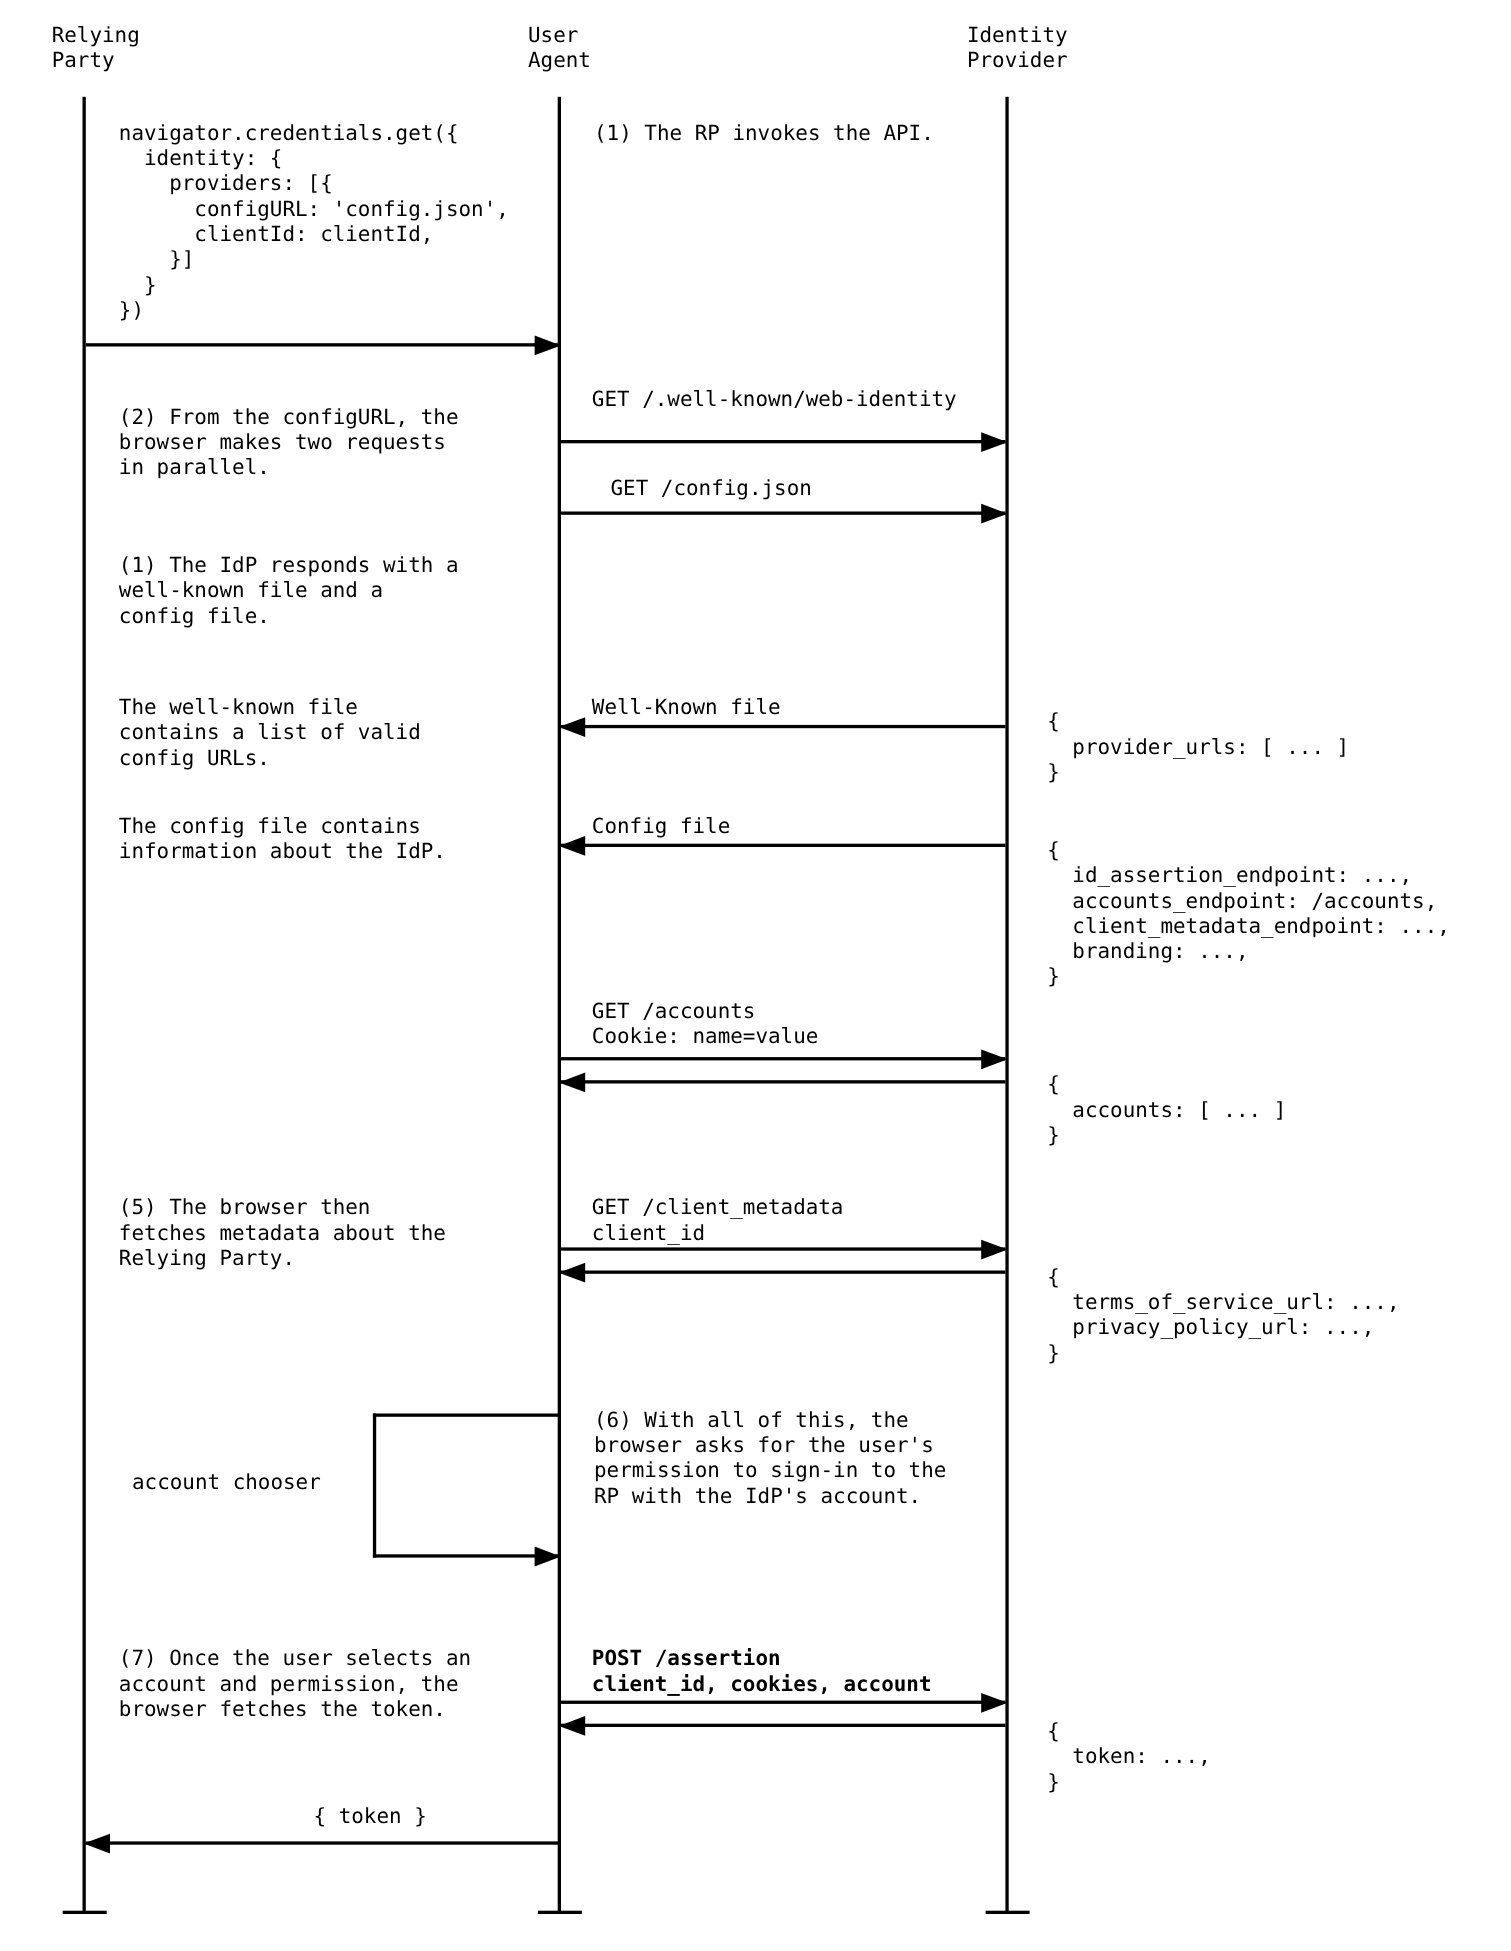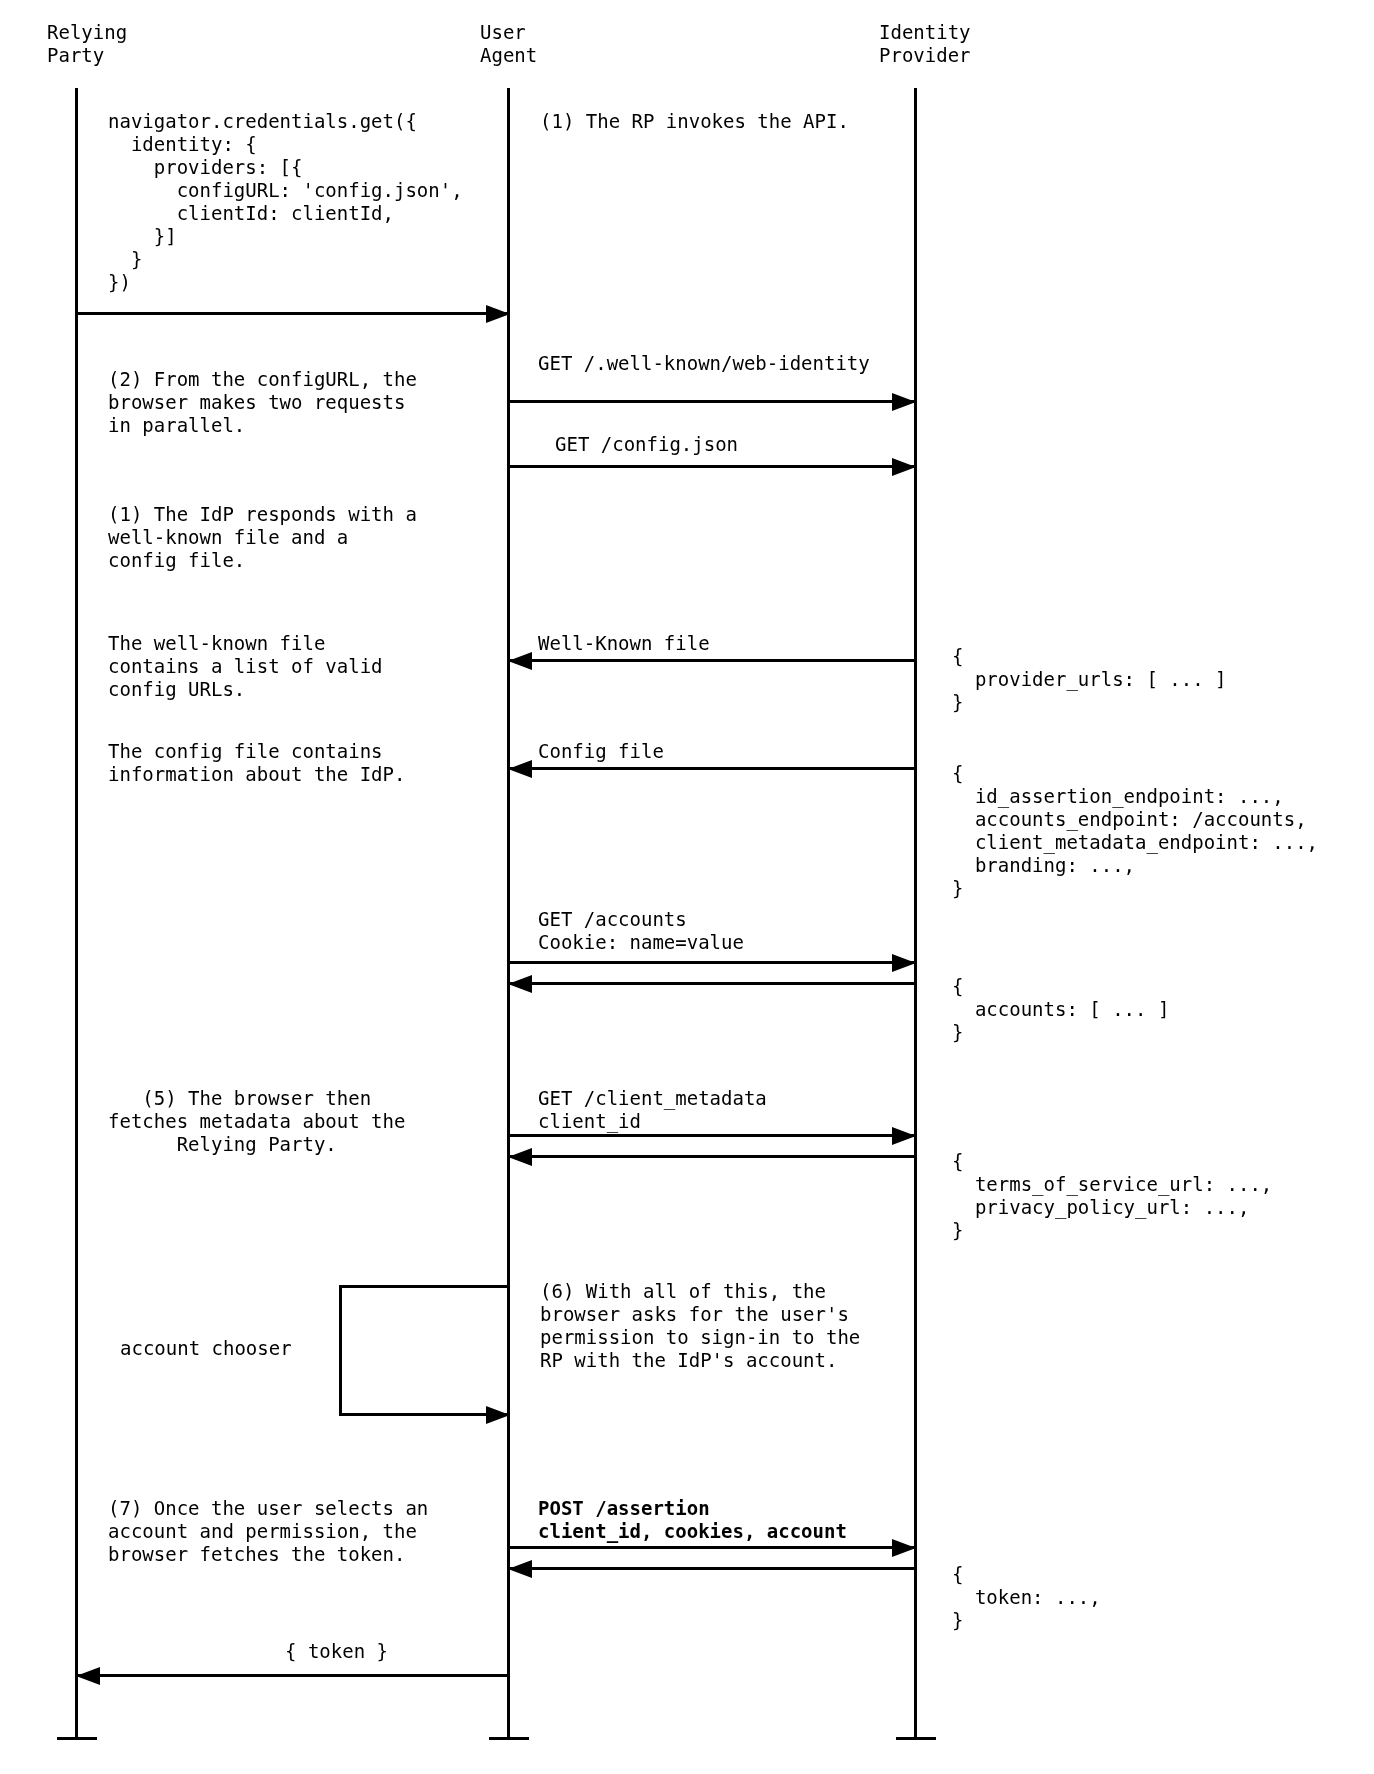--- a/index.html
+++ b/index.html
@@ -102,21 +102,21 @@
 }</pre>
 
   <pre class="t" style="left:538px; top:908px;">GET /accounts
 Cookie: name=value</pre>
   <div class="arrow right" style="left:510px; top:961px; width:404px;"></div>
   <div class="arrow left" style="left:510px; top:982px; width:404px;"></div>
   <pre class="t" style="left:952px; top:975px;">{
   accounts: [ ... ]
 }</pre>
 
-  <pre class="t" style="left:108px; top:1087px;text-align:center;">(5) The browser then
+  <pre class="t" style="left:108px; top:1087px;">(5) The browser then
 fetches metadata about the
 Relying Party.</pre>
   <pre class="t" style="left:538px; top:1087px;">GET /client_metadata
 client_id</pre>
   <div class="arrow right" style="left:510px; top:1134px; width:404px;"></div>
   <div class="arrow left" style="left:510px; top:1155px; width:404px;"></div>
   <pre class="t" style="left:952px; top:1150px;">{
   terms_of_service_url: ...,
   privacy_policy_url: ...,
 }</pre>

